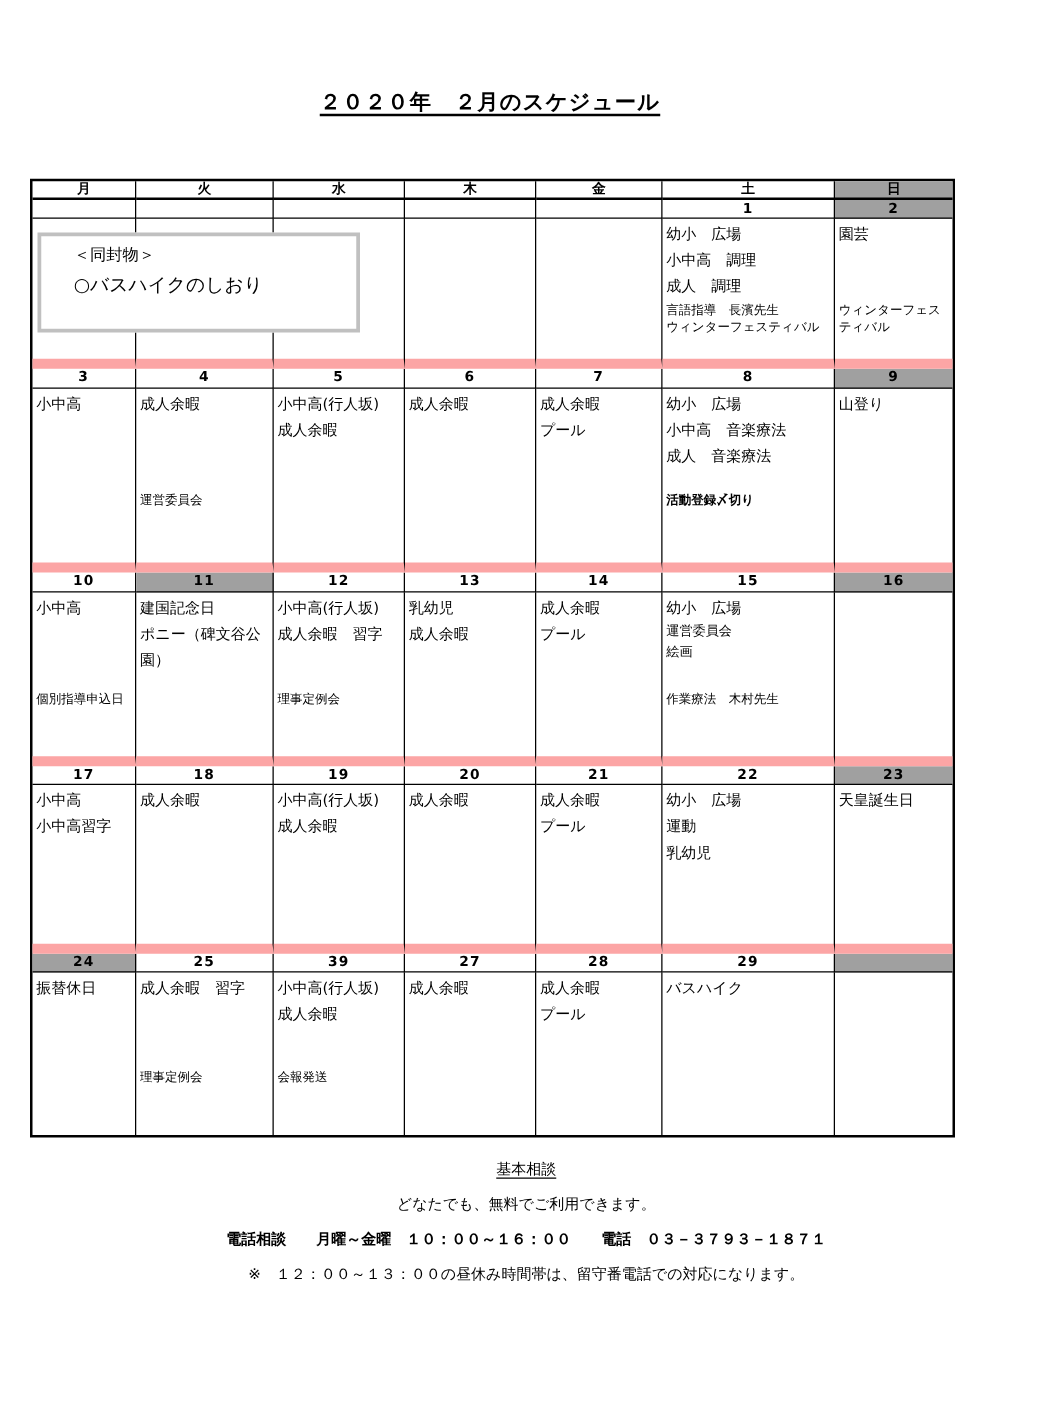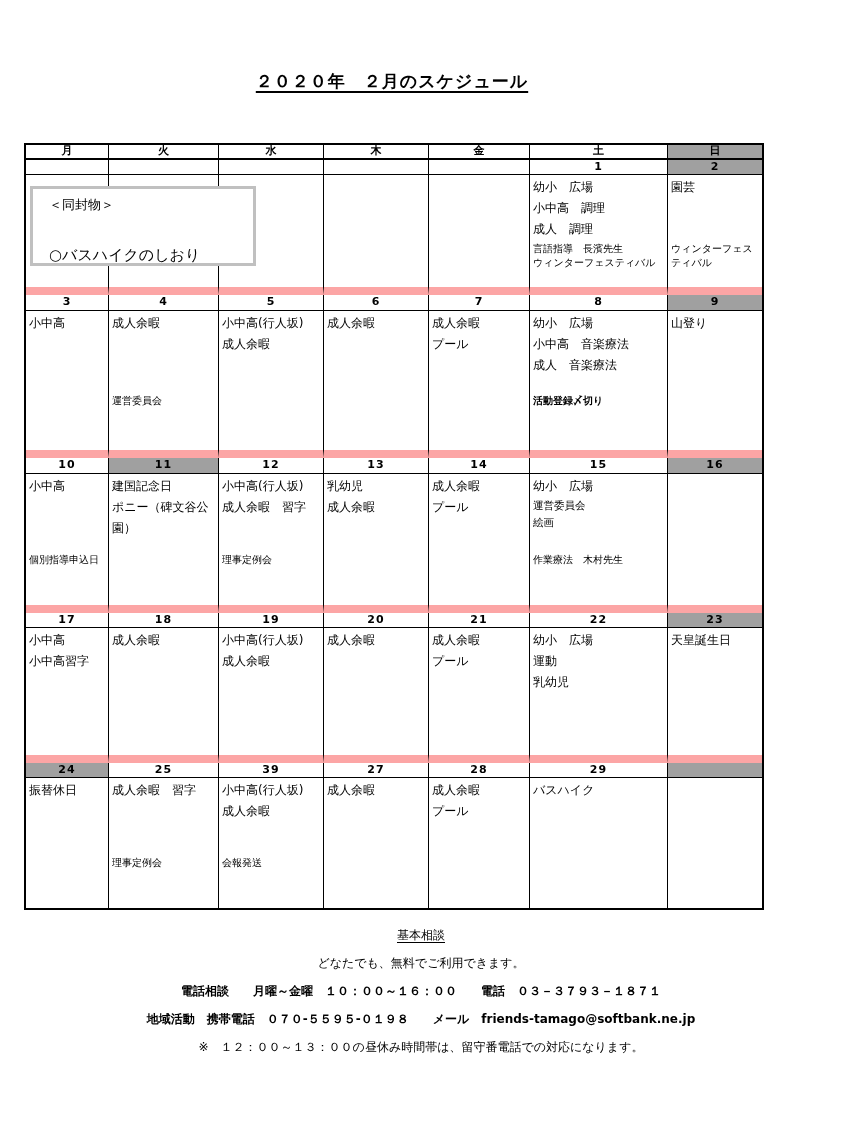--- a/index.html
+++ b/index.html
@@ -40,25 +40,25 @@
   }
   .ccell.last{border-bottom:none;}
   .shaded{background:#a0a0a0;}
   .main-line{line-height:21px;white-space:normal;}
   .sub-line{font-size:10.5px;line-height:17px;}
   .notes{position:absolute;top:60%;left:3px;right:2px;}
   .note-line{font-size:10px;line-height:13.5px;}
   .note-line.bold{font-weight:bold;}
   
   .enclosure{
-    position:absolute;left:30px;top:186px;width:226px;height:80px;box-sizing:border-box;
-    background:#fff;border:3px solid #c0c0c0;padding:6px 16px;z-index:5;
+    position:absolute;left:30px;top:186px;width:258px;height:80px;box-sizing:border-box;
+    background:#fff;border:3px solid #c0c0c0;padding:6px 26px;z-index:5;
   }
   .enclosure .enc-heading{font-size:13px;line-height:20px;}
-  .enclosure .enc-item{font-size:15px;line-height:26px;margin-top:27px;}
+  .enclosure .enc-item{font-size:15px;line-height:26px;}
   
   .footer{position:absolute;left:0;top:927px;width:842px;text-align:center;}
   .f-heading{
     font-size:12px;margin-bottom:11px;
   }
   .f-heading span{text-decoration:underline;text-underline-offset:3px;}
   .f-line{font-size:12px;margin-bottom:11px;}
   .f-underline span{
     font-weight:bold;text-underline-offset:4px;
     text-decoration-thickness:1px;
@@ -260,17 +260,14 @@
 </div>
 
 <div class="footer">
   <div class="f-heading">
     <span>基本相談</span>
   </div>
   <div class="f-line">どなたでも、無料でご利用できます。</div>
   <div class="f-line f-underline">
     <span>電話相談　　月曜～金曜　１０：００～１６：００　　電話　０３－３７９３－１８７１</span>
   </div>
-  <div class="f-line f-underline">
-    <span>地域活動　携帯電話　０７０-５５９５-０１９８　　メール　friends-tamago@softbank.ne.jp</span>
-  </div>
   <div class="f-line">※　１２：００～１３：００の昼休み時間帯は、留守番電話での対応になります。</div>
 </div>
 
 </body></html>

